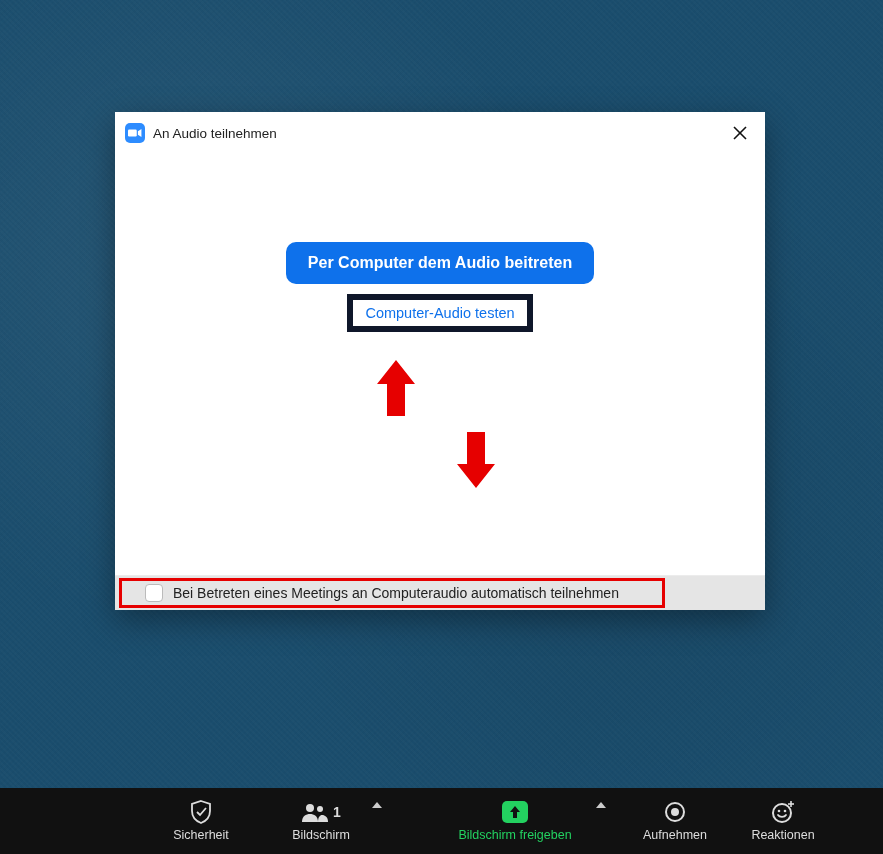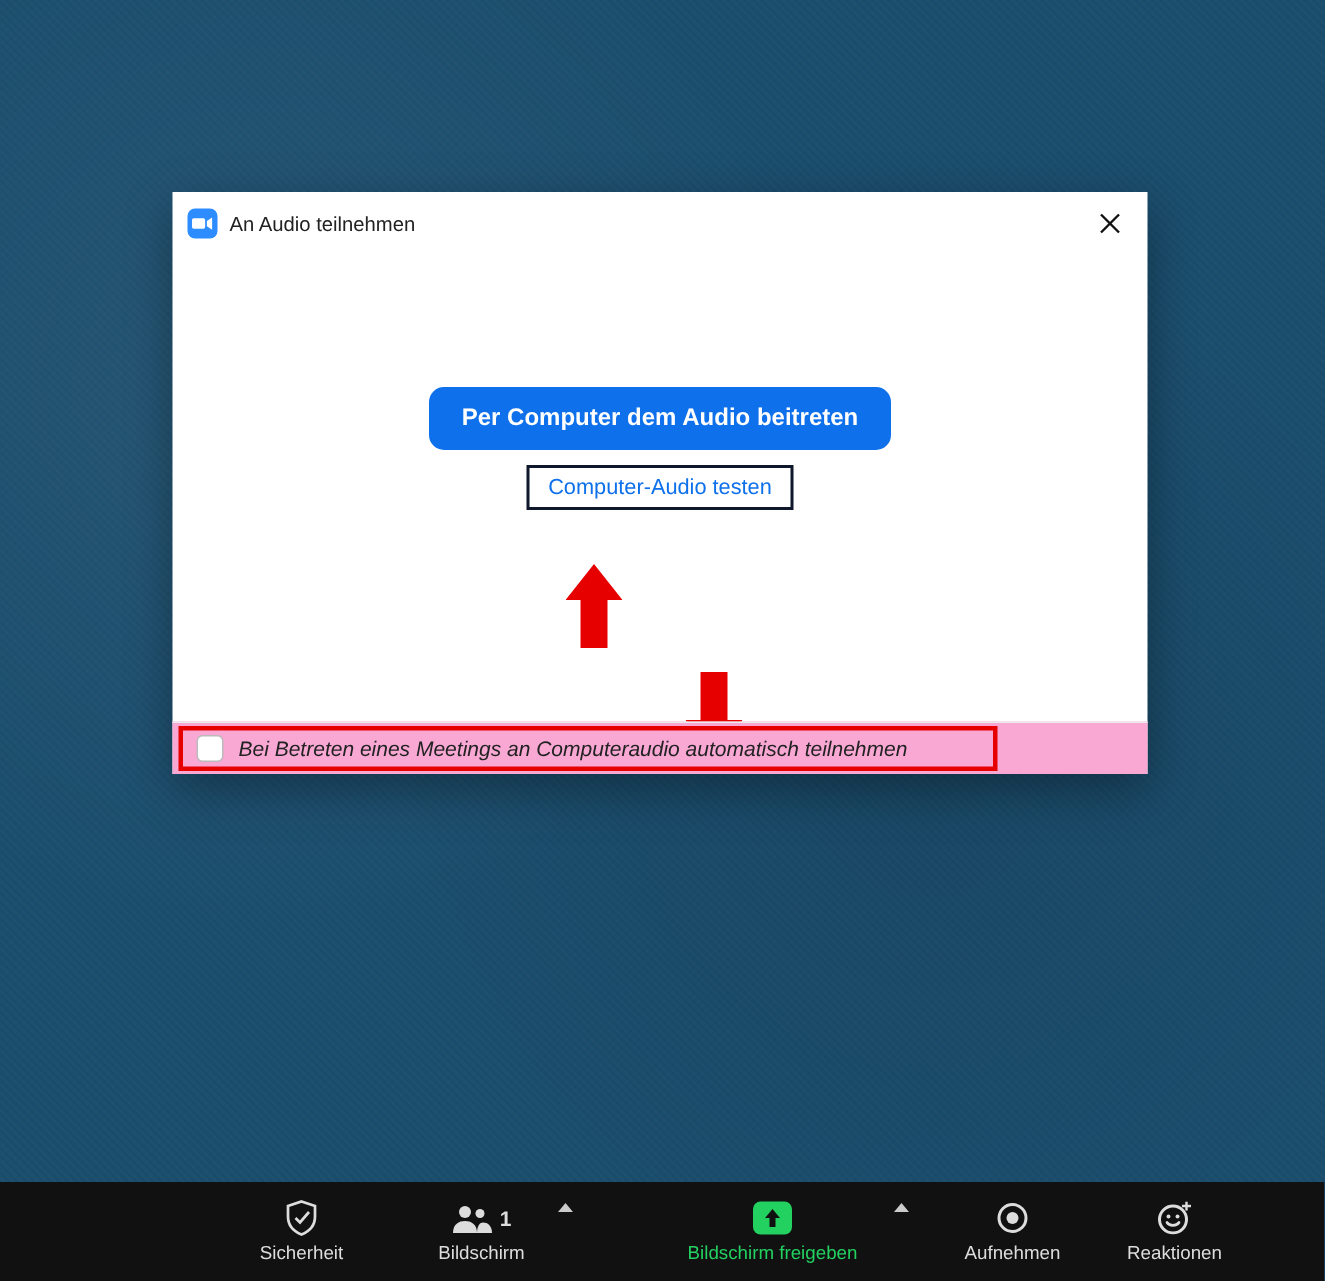--- a/index.html
+++ b/index.html
@@ -13,22 +13,22 @@
       radial-gradient(circle at 20% 30%, rgba(255,255,255,0.05), transparent 40%),
       radial-gradient(circle at 70% 60%, rgba(0,0,0,0.08), transparent 45%),
       repeating-linear-gradient(45deg, rgba(255,255,255,0.015) 0 2px, transparent 2px 4px),
       repeating-linear-gradient(-45deg, rgba(0,0,0,0.02) 0 2px, transparent 2px 4px);
     pointer-events: none;
   }
 
   
   .dialog {
     position: absolute;
-    left: 115px; top: 128px;
-    width: 650px; height: 388px;
+    left: 115px; top: 112px;
+    width: 650px; height: 498px;
     background: #fff;
     box-shadow: 0 10px 30px rgba(0,0,0,0.35);
     display: flex; flex-direction: column;
   }
   .dlg-head {
     display: flex; align-items: center; justify-content: space-between;
     padding: 8px 12px 4px 10px;
   }
   .dlg-title-wrap { display: flex; align-items: center; gap: 8px; }
   .zoom-icon {
@@ -57,41 +57,40 @@
     color: #fff;
     border: none;
     border-radius: 10px;
     padding: 12px 22px;
     font-size: 16px;
     font-weight: 700;
     cursor: pointer;
   }
   .link-row {
     margin-top: 10px;
-    border: 2px solid #0f172a;
+    border: 6px solid #0f172a;
     padding: 4px 12px;
   }
   .test-link {
     color: #0E71EB;
     font-size: 14.5px;
     background: none; border: none;
     cursor: pointer;
   }
 
   
   .arrow { position: absolute; }
   .arrow svg { display: block; }
 
   .dlg-foot {
-    background: #f9a8d4;
-    padding: 8px 10px;
+    background: #e5e5e5;
+    padding: 8px 24px;
     display: flex; align-items: center;
     border-top: 1px solid #ececec;
     position: relative;
-    font-style: italic;
   }
   .foot-highlight {
     position: absolute;
     left: 4px; right: 100px; top: 2px; bottom: 2px;
     border: 3px solid #E60000;
     pointer-events: none;
   }
   .chk {
     width: 18px; height: 18px;
     border: 1.5px solid #bbb;

